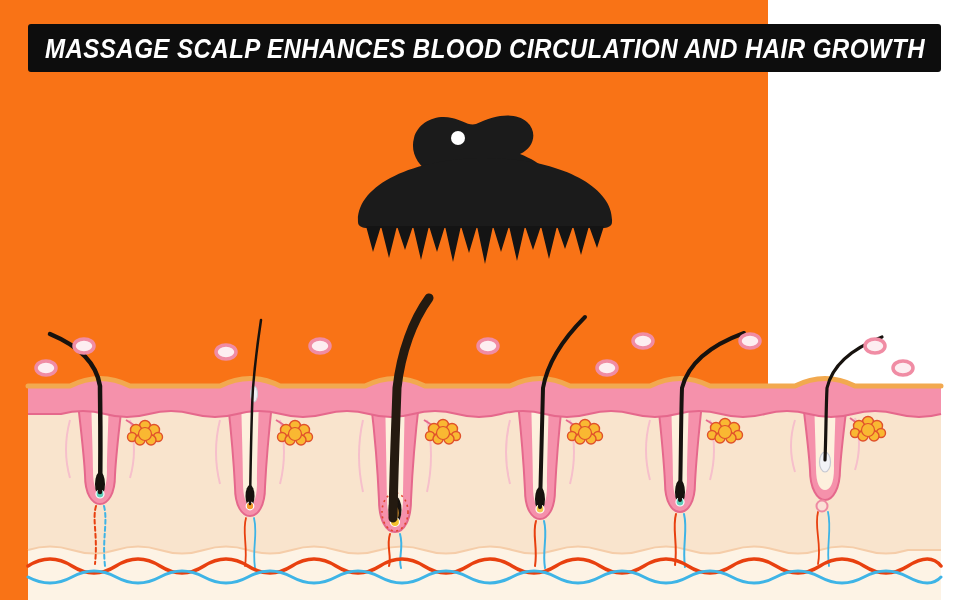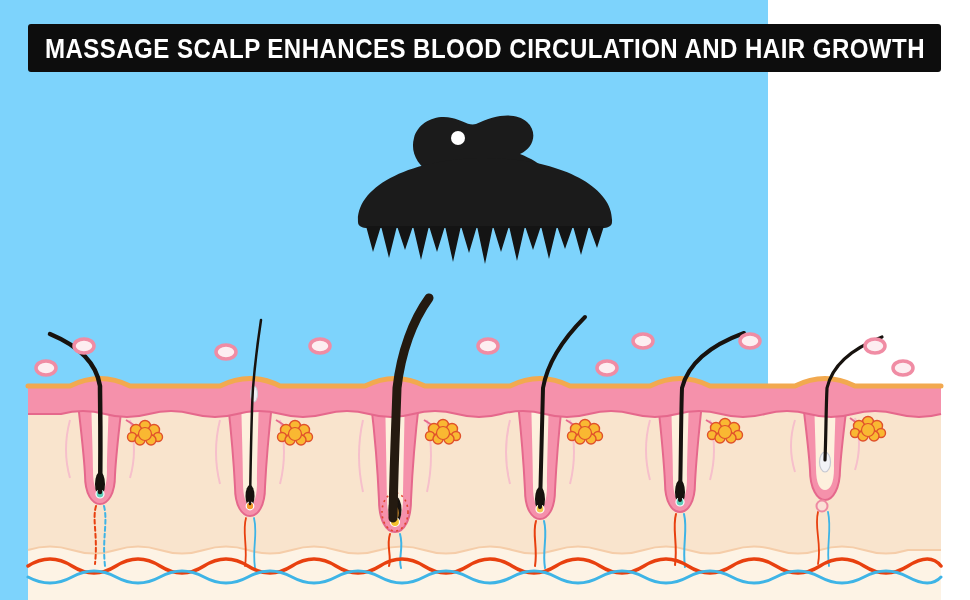--- a/index.html
+++ b/index.html
@@ -1,17 +1,17 @@
 <!DOCTYPE html>
 <html><head>
 <meta charset="utf-8">
 <style>
   html,body{margin:0;padding:0;background:#ffffff;width:970px;height:600px;overflow:hidden;
     font-family:"Liberation Sans",sans-serif;}
-  #stage{position:relative;width:768px;height:600px;background:#7dd3fc;}
+  #stage{position:relative;width:768px;height:600px;background:#f97316;font-style:italic;}
   svg{display:block;}
   .banner-text{font-family:"Liberation Sans","DejaVu Sans",sans-serif;font-weight:700;
     font-size:27px;letter-spacing:.5px;}
 </style>
 </head>
 <body>
 
 <div id="stage">
 <svg width="970" height="600" viewBox="0 0 970 600">
 

